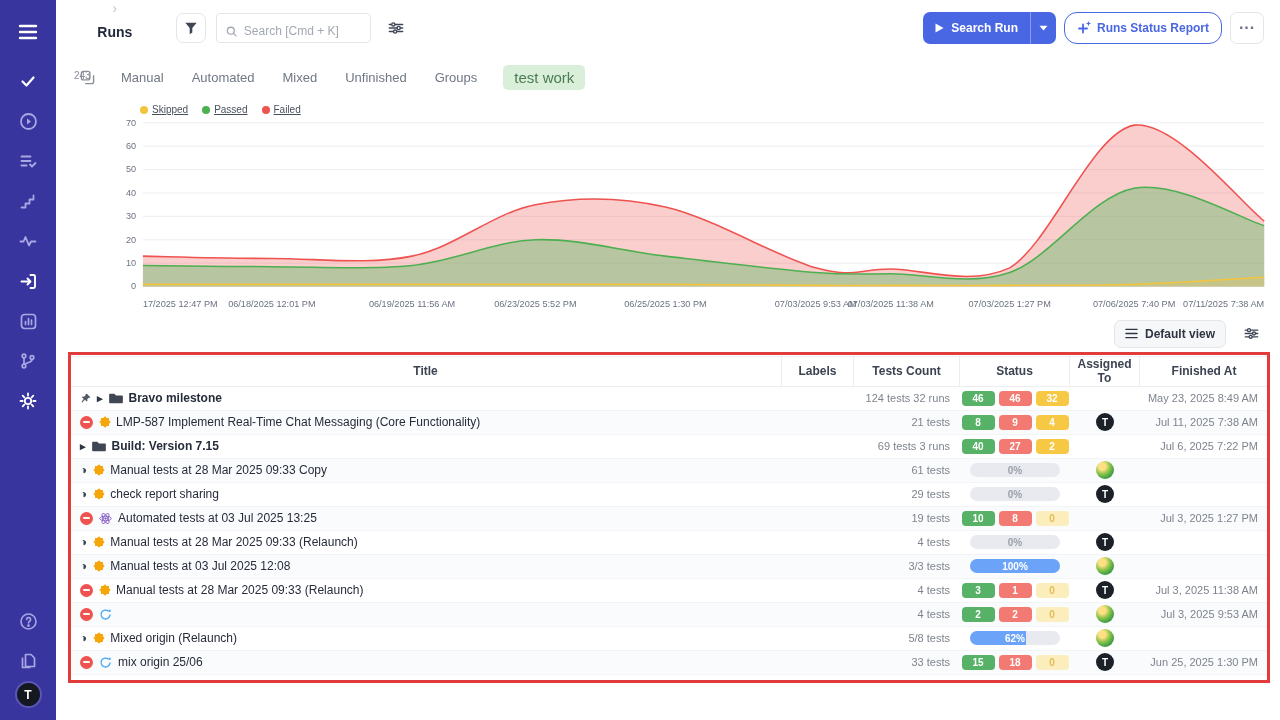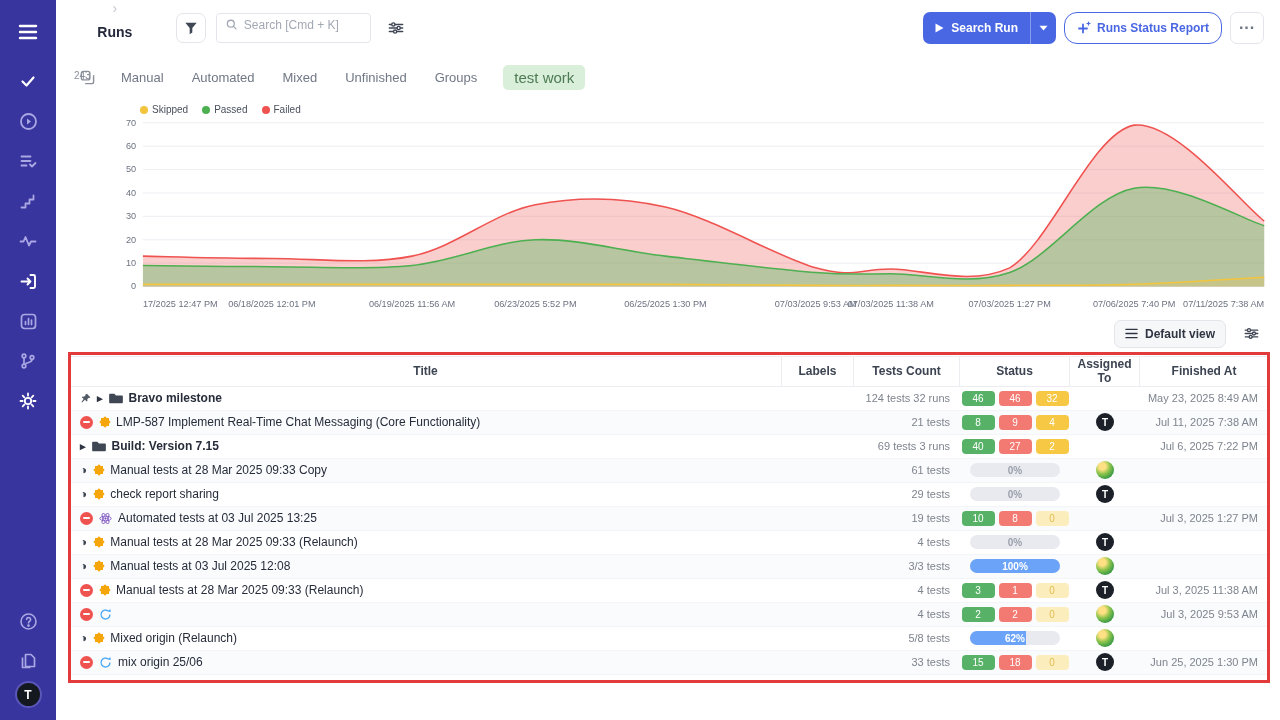--- a/index.html
+++ b/index.html
@@ -17,38 +17,38 @@
   
   .main {margin-left:56px;position:relative;height:100%;}
   .topbar {height:56px;display:flex;align-items:center;gap:10px;padding:0 16px;}
   .breadcrumb {display:flex;align-items:center;gap:8px;font-size:14px;margin-right:8px;flex-direction:column;}
   .bc-project {color:#9aa0ab;font-weight:700;}
   .bc-sep {color:#c3c7cf;}
   .bc-section {color:#23283a;font-weight:700;}
   .bc-count {color:#8a8f98;font-size:10px;margin-left:2px;align-self:flex-start;margin-top:22px;}
   .icon-btn {min-width:30px;height:30px;border:1px solid #e3e5ea;border-radius:7px;background:#fff;display:flex;align-items:center;justify-content:center;color:#4a5160;cursor:pointer;}
   .icon-plain {border:none;background:transparent;}
-  .search-box {width:155px;height:30px;border:1px solid #e3e5ea;border-radius:4px;display:flex;align-items:flex-start;gap:7px;padding:4px 9px;}
+  .search-box {width:155px;height:30px;border:1px solid #e3e5ea;border-radius:4px;display:flex;align-items:flex-end;gap:7px;padding:4px 9px;}
   .search-input {border:none;outline:none;width:100%;font-size:12px;color:#6b7280;font-family:"Liberation Sans",sans-serif;}
   .search-input::placeholder {color:#a2a8b3;}
   .tb-right {margin-left:auto;display:flex;align-items:center;gap:8px;}
   .split {display:flex;cursor:pointer;}
   .split-main {background:#4a67e3;color:#fff;height:32px;padding:0 12px;border-radius:7px 0 0 7px;display:flex;align-items:center;gap:7px;font-size:12px;font-weight:700;}
   .split-caret {background:#4a67e3;width:26px;height:32px;border-left:1px solid rgba(255,255,255,.35);border-radius:0 7px 7px 0;display:flex;align-items:center;justify-content:center;}
   .btn-outline {height:32px;border:1px solid #4a67e3;background:#fff;color:#4a67e3;border-radius:13px;padding:0 12px;font-size:12px;font-weight:700;display:flex;align-items:center;gap:6px;cursor:pointer;}
   .btn-more {width:34px;height:32px;border:1px solid #e3e5ea;border-radius:7px;background:#fff;color:#6b7280;display:flex;align-items:center;justify-content:center;font-weight:700;cursor:pointer;}
 
   
   .tabs {display:flex;align-items:center;gap:26px;padding:9px 16px 4px 24px;font-size:13px;color:#707785;}
   .tabs-host {display:flex;gap:28px;}
   .tab {cursor:pointer;}
   .tag {background:#d9efda;color:#4d7b53;padding:4px 11px;border-radius:5px;font-size:15px;cursor:pointer;}
 
   
-  .legend {display:flex;gap:14px;align-items:center;padding:10px 0 0 84px;font-size:10px;color:#49505c;}
+  .legend {display:flex;gap:14px;align-items:center;padding:10px 0 0 84px;font-size:10px;color:#49505c;text-decoration:underline;}
   .legend-item {display:flex;align-items:center;gap:4px;}
   .legend-dot {width:8px;height:8px;border-radius:50%;}
   .chart-wrap {margin:2px 10px 0 58px;}
   .chart-wrap svg {width:100%;display:block;}
 
   
   .table-tools {display:flex;justify-content:flex-end;align-items:center;gap:10px;padding:5px 14px 7px;}
   .view-btn {height:28px;border:1px solid #e3e5ea;background:#f6f7f9;border-radius:7px;padding:0 10px;display:flex;align-items:center;gap:7px;font-size:12px;font-weight:700;color:#2f3542;cursor:pointer;}
 
   
@@ -64,21 +64,21 @@
   .tr.folder .td-title {font-weight:700;}
   .caret {color:#2f3542;font-size:11px;line-height:1;}
   .ic-stop {width:13px;height:13px;border-radius:50%;background:#ef5350;position:relative;flex:none;}
   .ic-stop::after {content:'';position:absolute;left:3px;right:3px;top:5.5px;height:2px;border-radius:1px;background:#fff;}
   .ic-progress {color:#3d4553;font-size:12px;line-height:1;flex:none;}
   .ic-spark {position:relative;width:11px;height:11px;flex:none;}
   .ic-spark::before,.ic-spark::after {content:'';position:absolute;inset:1.5px;background:#f6a609;}
   .ic-spark::after {transform:rotate(45deg);}
   .td-tests {text-align:right;padding-right:10px;color:#7e848e;font-size:11px;}
   .td-status {display:flex;justify-content:center;gap:4px;}
-  .pill {min-width:33px;height:15px;border-radius:4px;padding:0 4px;color:#fff;font-size:10px;font-weight:400;display:flex;align-items:center;justify-content:center;}
+  .pill {min-width:33px;height:15px;border-radius:4px;padding:0 4px;color:#fff;font-size:10px;font-weight:700;display:flex;align-items:center;justify-content:center;}
   .pill.g {background:#57b267;}
   .pill.r {background:#f37a72;}
   .pill.y {background:#f7c844;}
   .pill.y0 {background:#fcedbd;color:#e0bd55;}
   .progress {width:90px;height:14px;background:#e9eaf0;border-radius:7px;position:relative;overflow:hidden;}
   .progress .fill {position:absolute;left:0;top:0;bottom:0;background:#6aa3f8;}
   .progress .lbl {position:absolute;inset:0;display:flex;align-items:center;justify-content:center;font-size:10px;font-weight:700;color:#fff;}
   .progress.zero .lbl {color:#9aa0aa;}
   .td-assignee {display:flex;justify-content:center;}
   .avatar {width:18px;height:18px;border-radius:50%;font-size:10px;font-weight:700;display:flex;align-items:center;justify-content:center;}

